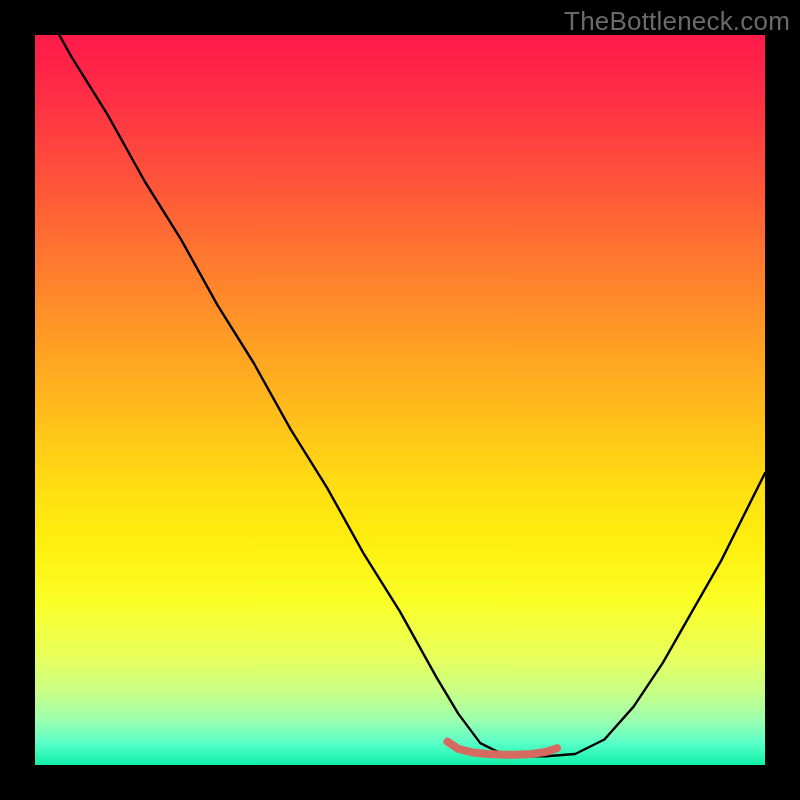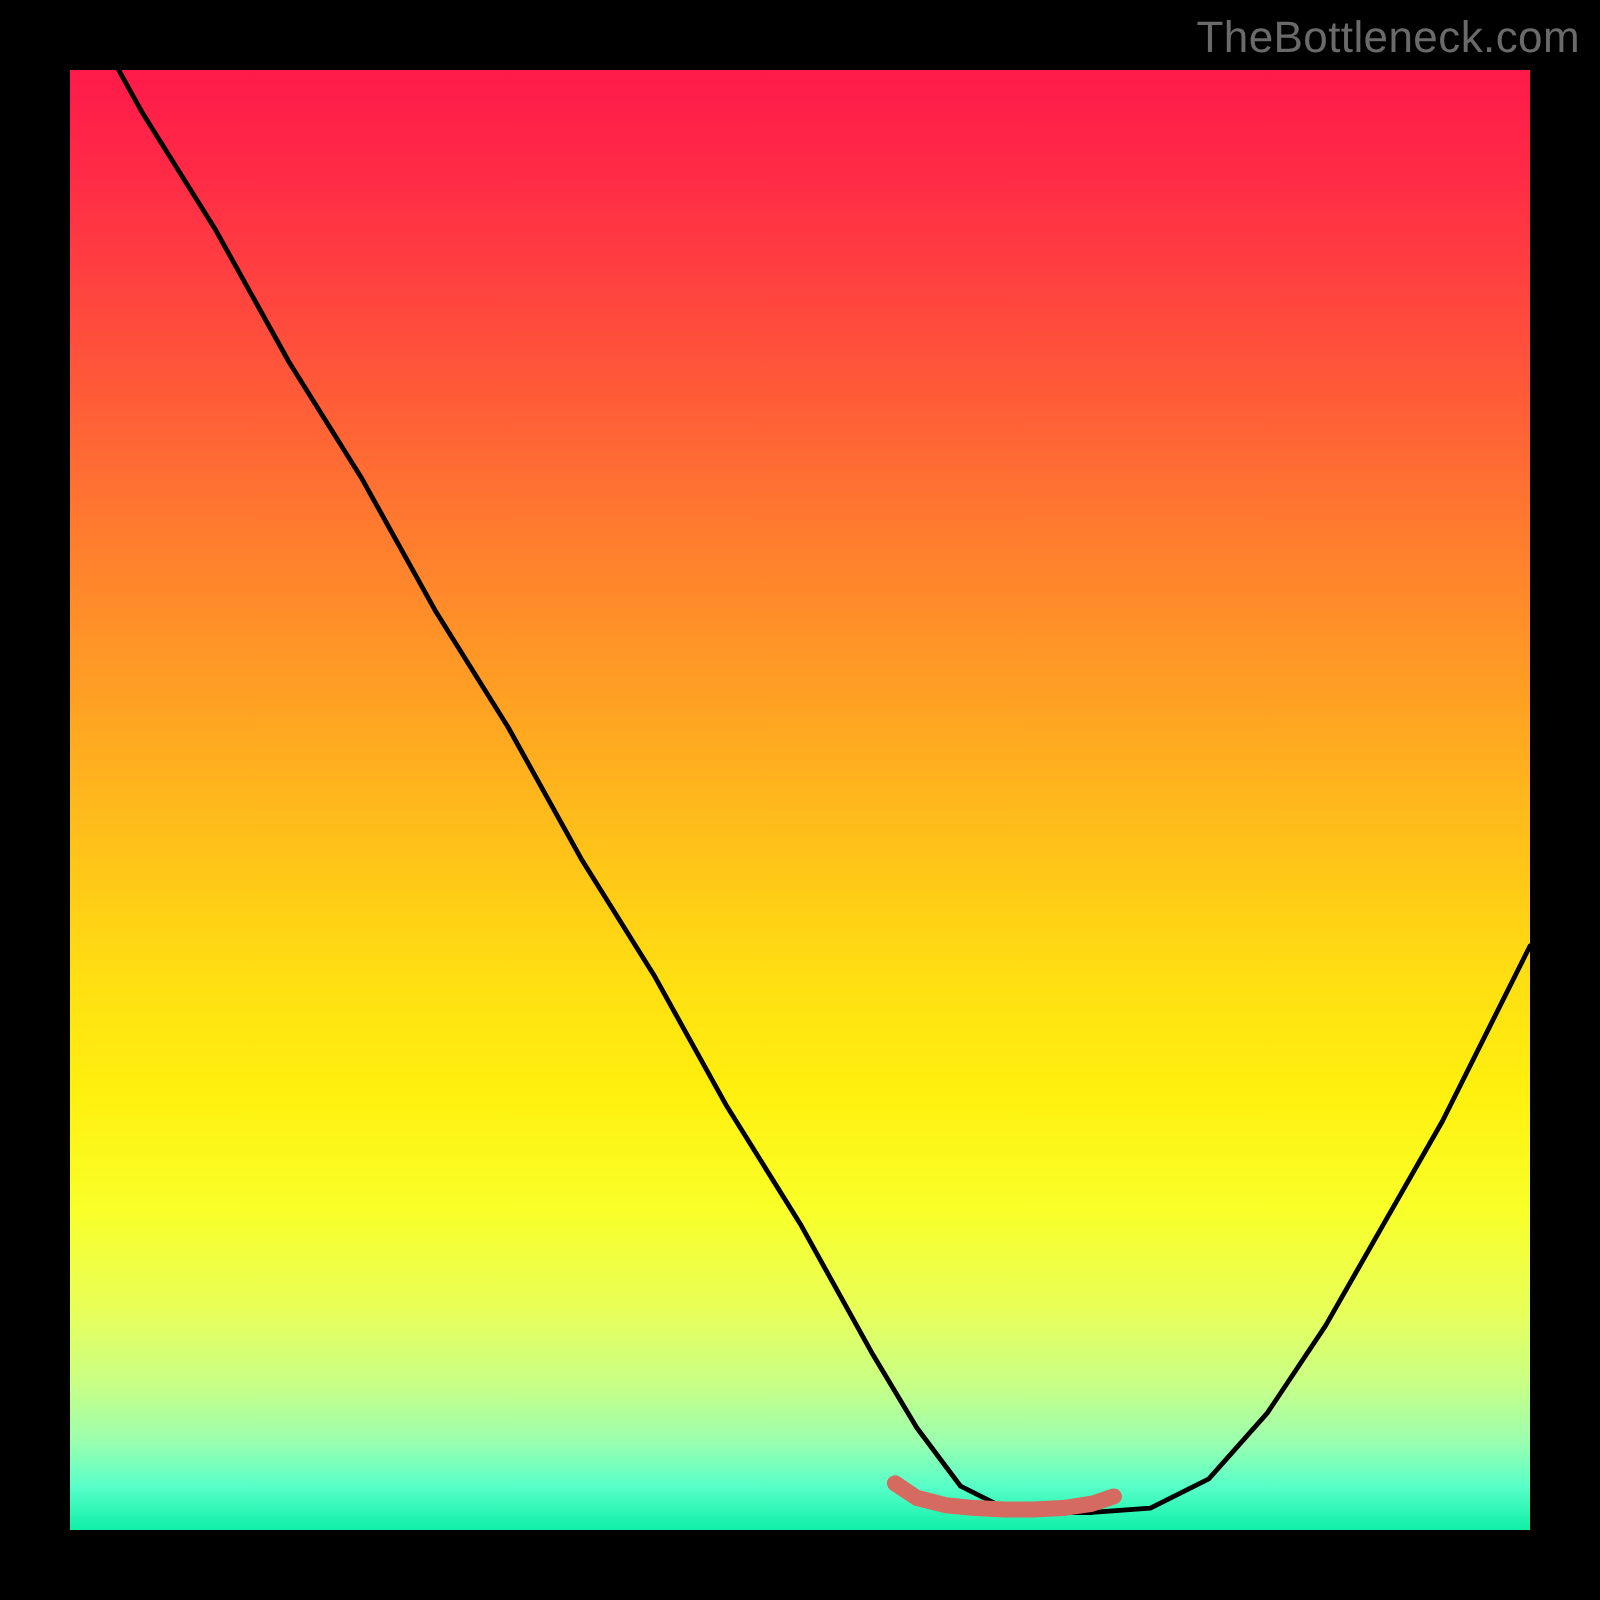--- a/index.html
+++ b/index.html
@@ -32,21 +32,21 @@
       #c8ff86 90%,
       #9affb0 94%,
       #58ffc8 97%,
       #10f0a8 100%);
   }
   .watermark {
     position: absolute;
     top: 6px;
     right: 10px;
     font-family: Arial, Helvetica, sans-serif;
-    font-size: 22px;
+    font-size: 26px;
     letter-spacing: 0.2px;
     color: #6a6a6a;
     font-weight: 500;
     user-select: none;
   }
   svg.curves {
     position: absolute;
     left: 0; top: 0;
     width: 100%; height: 100%;
   }

